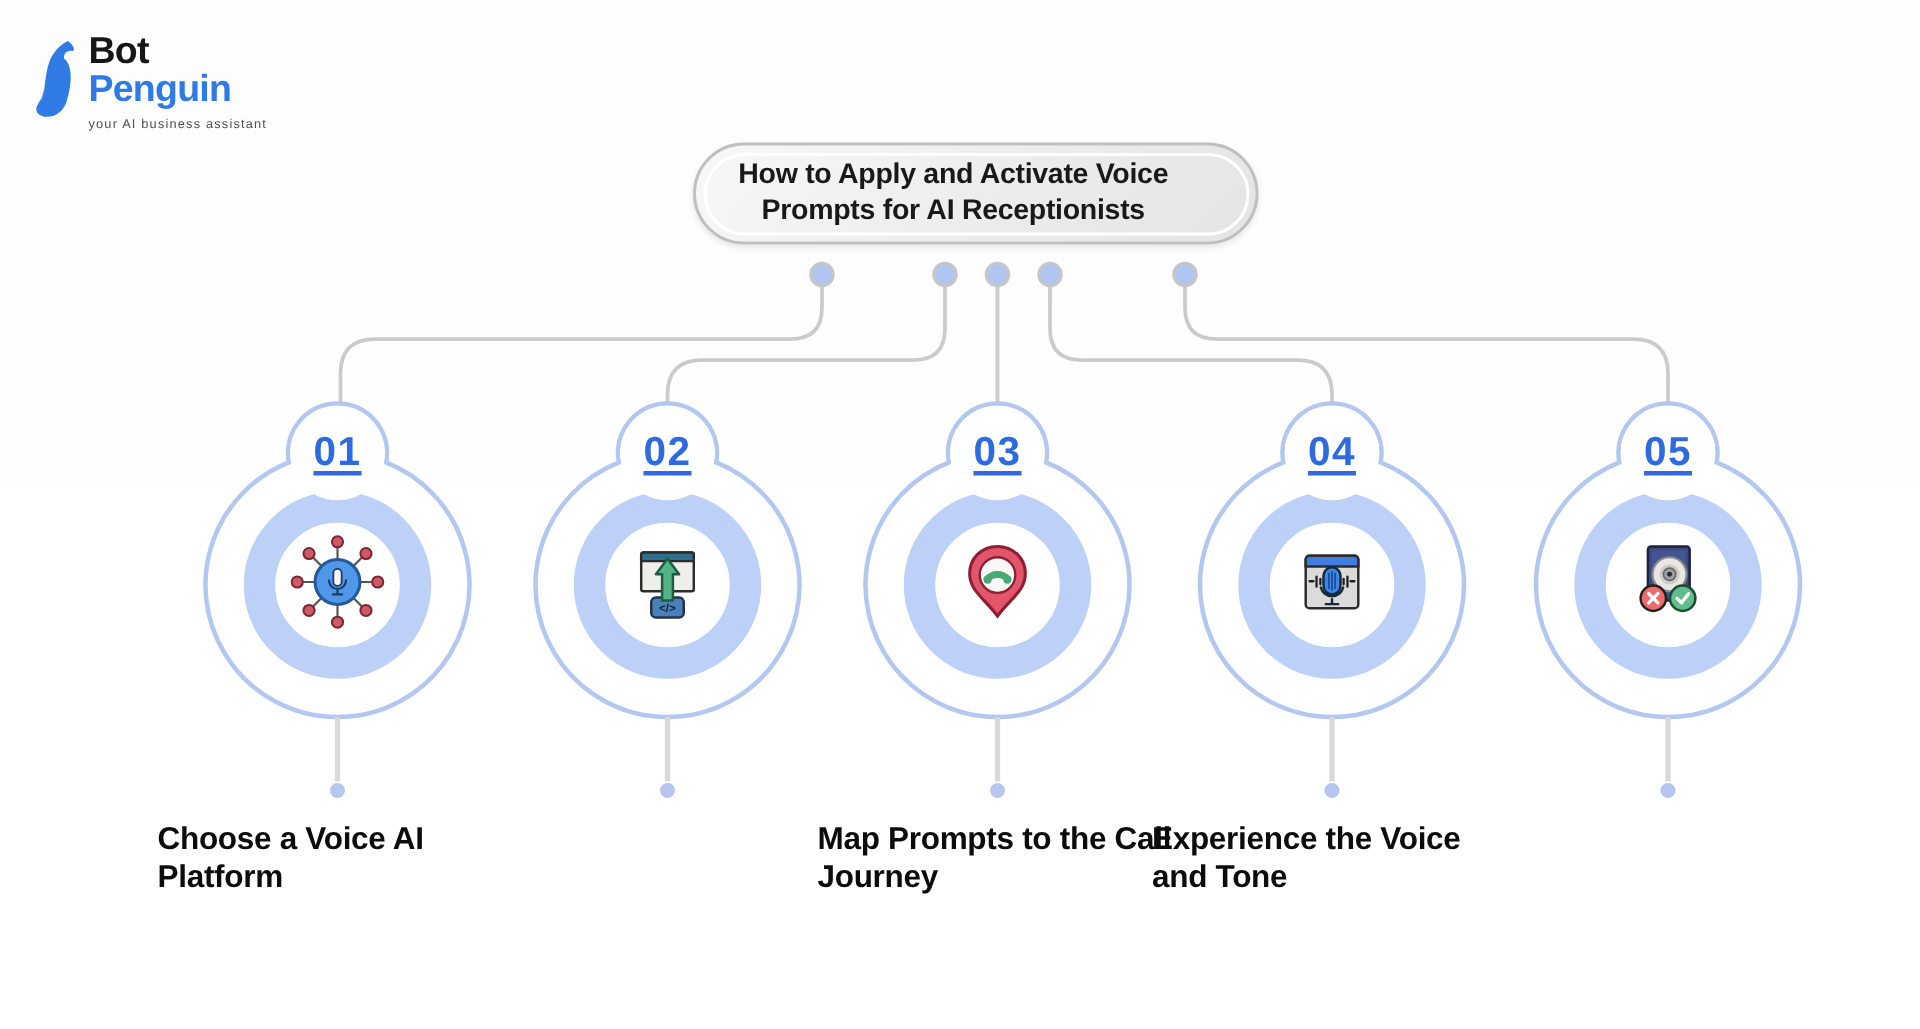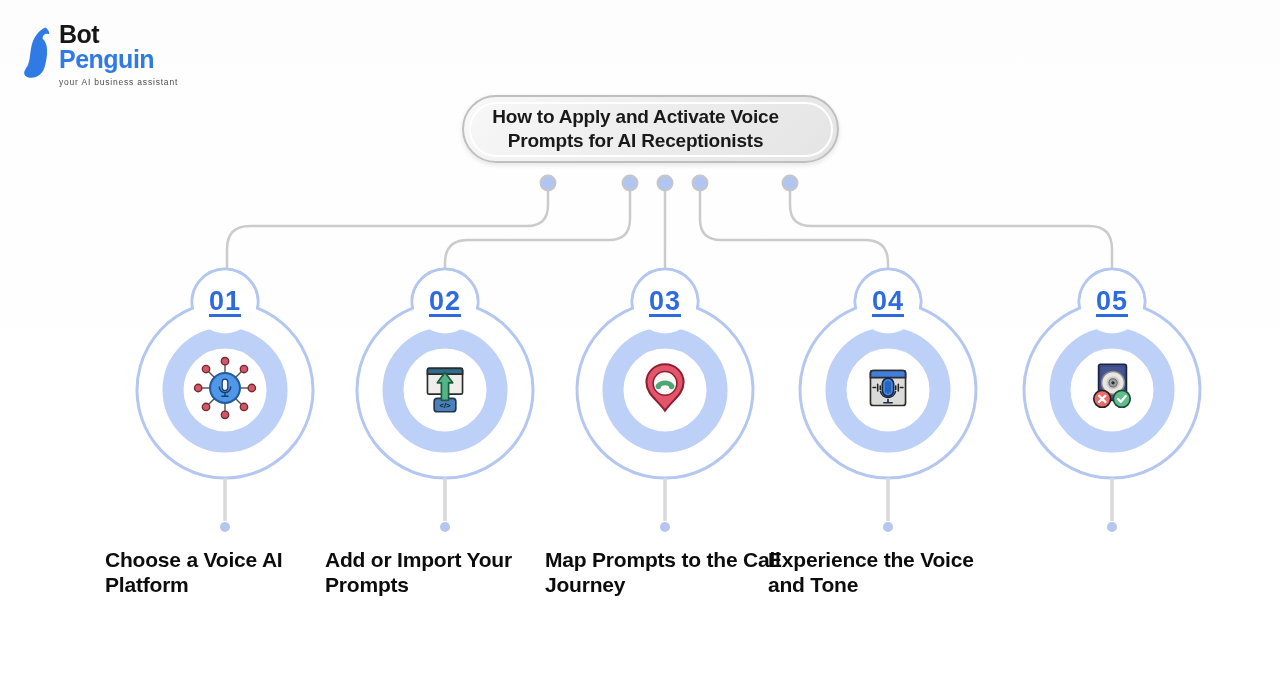--- a/index.html
+++ b/index.html
@@ -135,21 +135,20 @@
     <div class="step-number">02</div>
     <div class="step-icon">
       <svg viewBox="0 0 64 64">
         <rect x="15" y="13" width="34" height="25" rx="1.5" fill="#efeeea" stroke="#2c2c2c" stroke-width="1.6"></rect>
         <path d="M15 18.5 V14.5 a1.5 1.5 0 0 1 1.5 -1.5 h31 a1.5 1.5 0 0 1 1.5 1.5 v4 Z" fill="#2e6f8f" stroke="#2c2c2c" stroke-width="1.6"></path>
         <rect x="21.5" y="42" width="21" height="13" rx="3" fill="#4b80ba" stroke="#22344f" stroke-width="1.6"></rect>
         <path d="M32 17 L39.5 27 H35.5 V44 H28.5 V27 H24.5 Z" fill="#53b487" stroke="#1d5c3f" stroke-width="1.6" stroke-linejoin="round"></path>
         <text x="32" y="51.5" text-anchor="middle" font-size="7.5" font-weight="bold" fill="#0d2030">&lt;/&gt;</text>
       </svg>
     </div>
-    <div class="step-label">Add or Import Your Prompts</div>
   </div>
 
   <div class="step" style="left:665px">
     <div class="step-number">03</div>
     <div class="step-icon">
       <svg viewBox="0 0 64 64">
         <path d="M32 9 C21.5 9 14 17 14 26.5 C14 38 24.5 43.5 32 54 C39.5 43.5 50 38 50 26.5 C50 17 42.5 9 32 9 Z" fill="#e2556b" stroke="#8e1f33" stroke-width="2"></path>
         <circle cx="32" cy="27.5" r="11.5" fill="#fdf7f7" stroke="#8e1f33" stroke-width="1.5"></circle>
         <path d="M25.4 30 a9 9 0 0 1 13.2 0" fill="none" stroke="#4aa874" stroke-width="4.6" stroke-linecap="round"></path>
         <circle cx="25.6" cy="30.6" r="2.6" fill="#4aa874"></circle>

